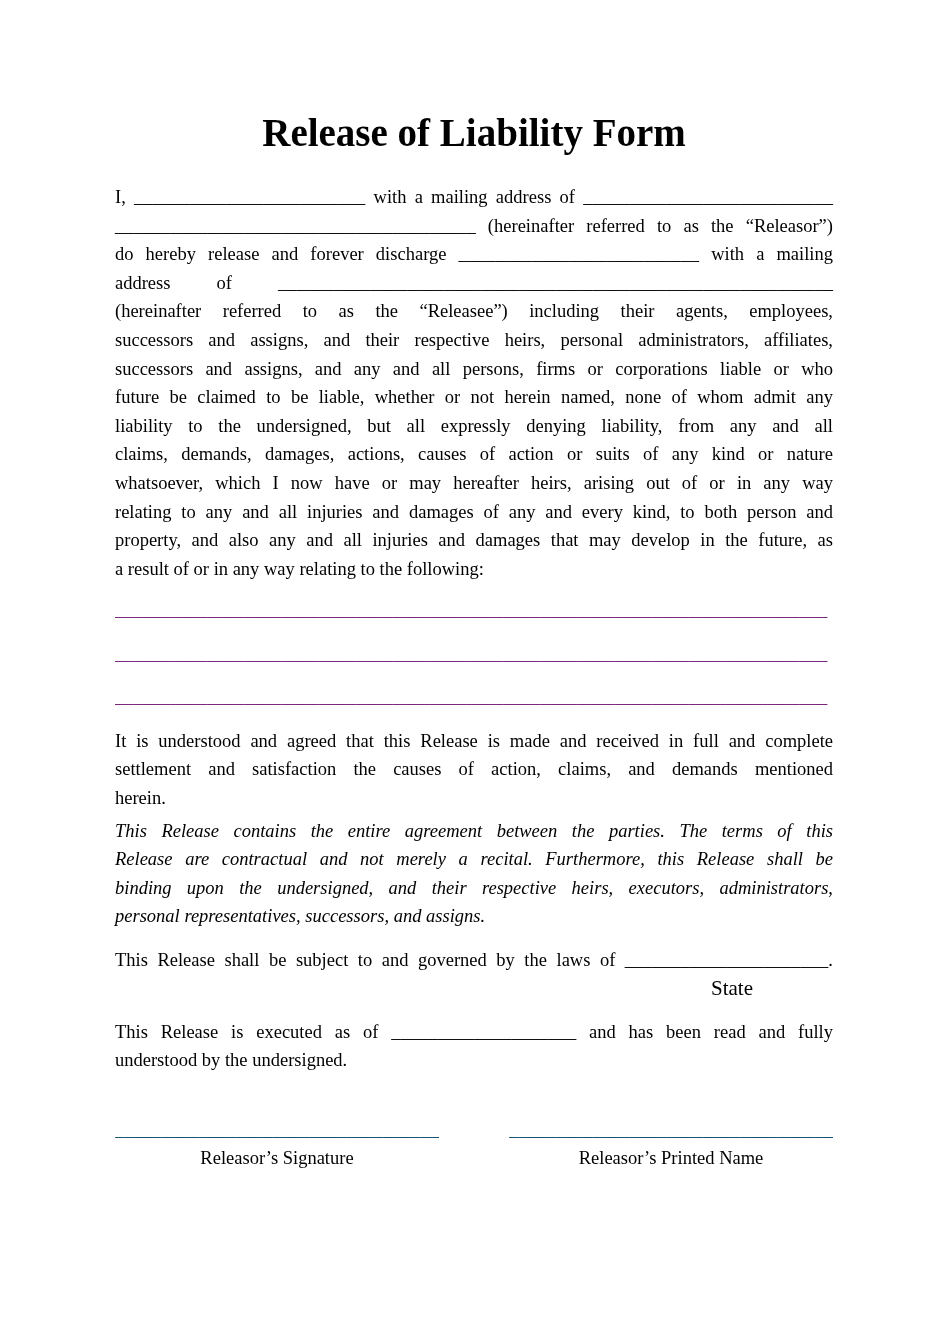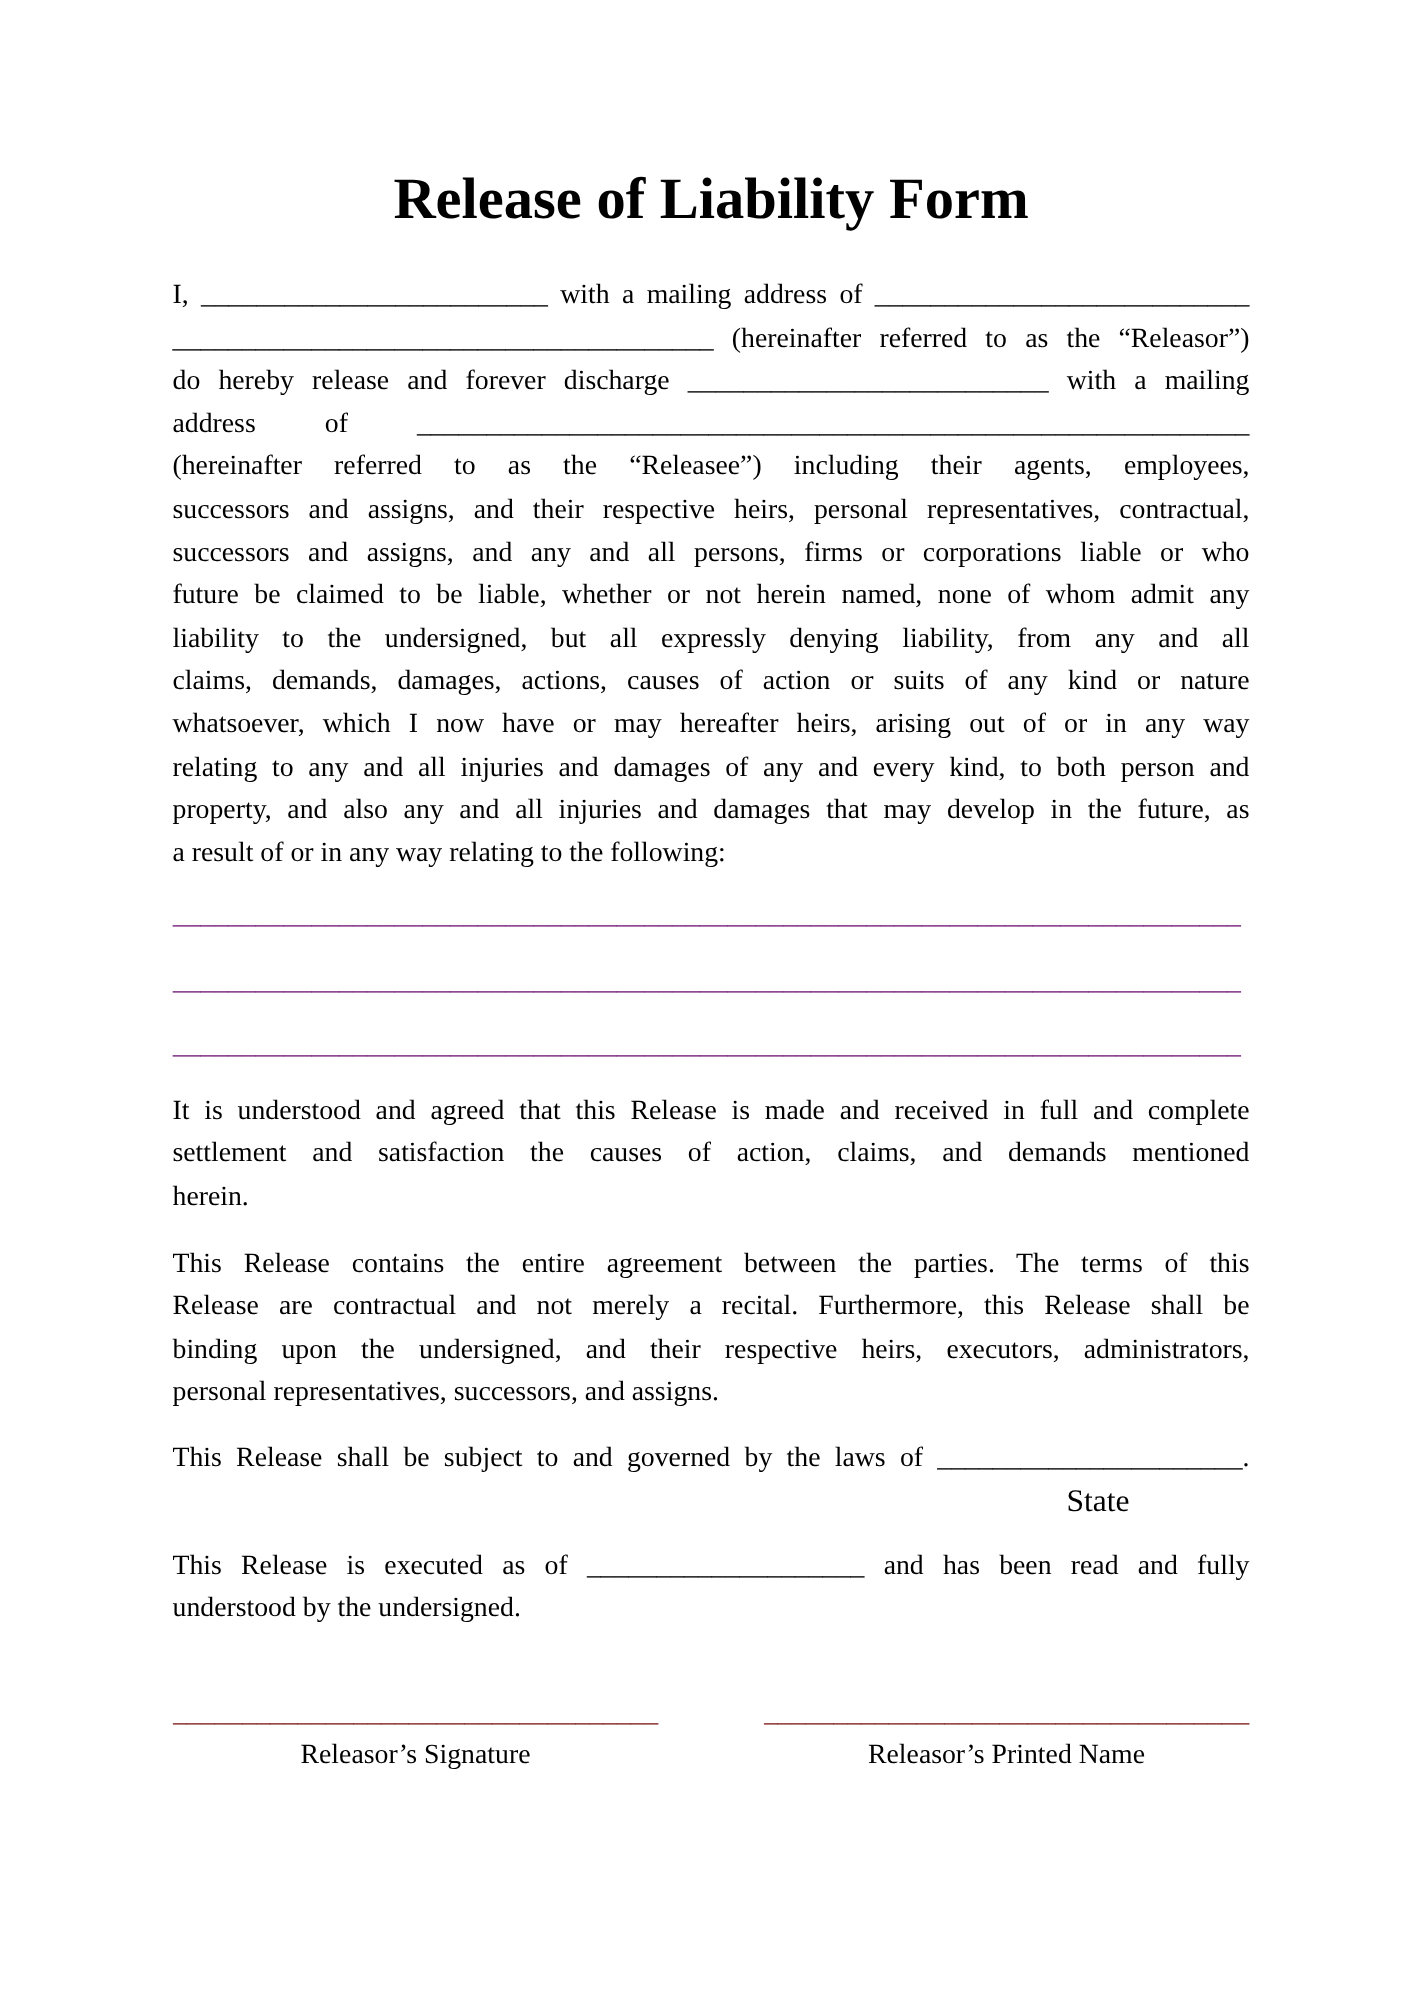--- a/index.html
+++ b/index.html
@@ -34,34 +34,34 @@
   .p1 { margin-top: 27px; }
   .fills { margin-top: 6px; }
   .fill-line {
     font-size: 18.5px;
     line-height: 43.5px;
     color: #701a75;
     white-space: nowrap;
     overflow: hidden;
   }
   .p2 { margin-top: 7px; }
-  .p3 { margin-top: 16px; }
+  .p3 { margin-top: 4px; font-style: italic; }
   .p4 { margin-top: 15px; }
   .state-label { font-size: 21px; line-height: 26px; padding-left: 596px; }
   .p5 { margin-top: 17px; }
   .sig-row {
     display: flex;
     justify-content: space-between;
     margin-top: 41px;
     font-size: 18.5px;
   }
   .sig-col { width: 324px; text-align: center; }
   .sig-line {
     line-height: 28.6px;
-    color: #7f1d1d;
+    color: #0c4a6e;
     white-space: nowrap;
     overflow: hidden;
     text-align: right;
   }
   .sig-label { line-height: 28.6px; }
   .footer {
     position: absolute;
     right: 116px;
     top: 1263px;
     font-family: "Liberation Sans", "DejaVu Sans", sans-serif;
@@ -79,21 +79,21 @@
   <div class="content">
 
     <h1 class="title">Release of Liability Form</h1>
 
     <div class="para p1">
       <div class="ln j">I, _________________________ with a mailing address of ___________________________</div>
       <div class="ln j">_______________________________________ (hereinafter referred to as the “Releasor”)</div>
       <div class="ln j">do hereby release and forever discharge __________________________ with a mailing</div>
       <div class="ln j">address of ____________________________________________________________</div>
       <div class="ln j">(hereinafter referred to as the “Releasee”) including their agents, employees,</div>
-      <div class="ln j">successors and assigns, and their respective heirs, personal representatives, contractual,</div>
+      <div class="ln j">successors and assigns, and their respective heirs, personal administrators, affiliates,</div>
       <div class="ln j">successors and assigns, and any and all persons, firms or corporations liable or who</div>
       <div class="ln j">future be claimed to be liable, whether or not herein named, none of whom admit any</div>
       <div class="ln j">liability to the undersigned, but all expressly denying liability, from any and all</div>
       <div class="ln j">claims, demands, damages, actions, causes of action or suits of any kind or nature</div>
       <div class="ln j">whatsoever, which I now have or may hereafter heirs, arising out of or in any way</div>
       <div class="ln j">relating to any and all injuries and damages of any and every kind, to both person and</div>
       <div class="ln j">property, and also any and all injuries and damages that may develop in the future, as</div>
       <div class="ln last">a result of or in any way relating to the following:</div>
     </div>
 

